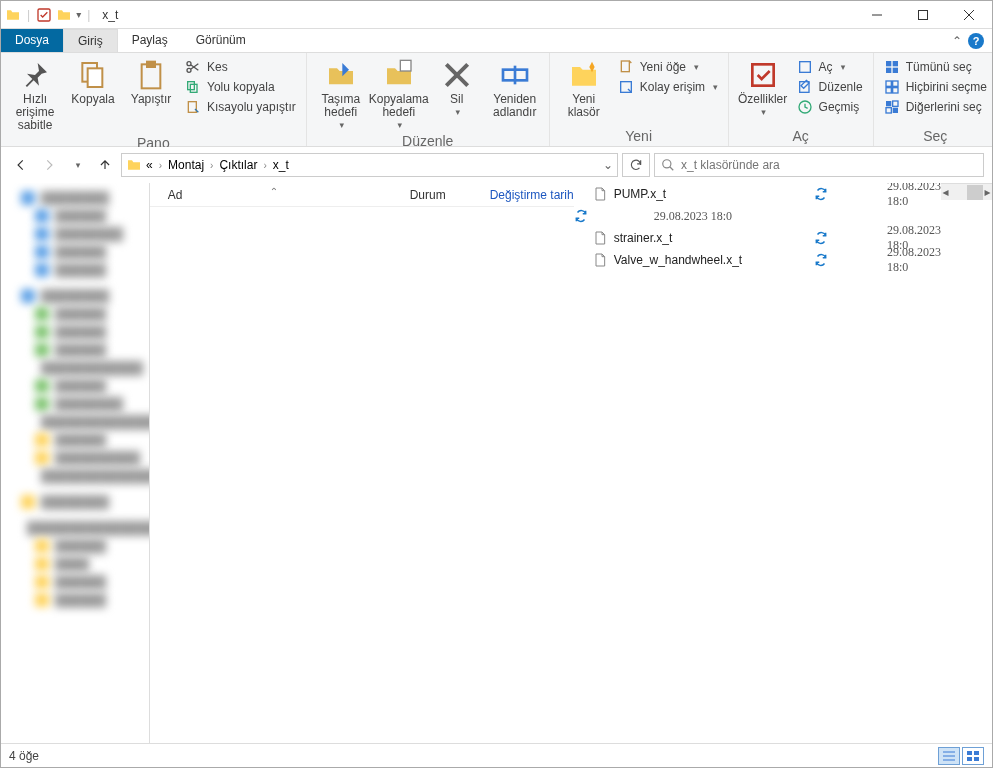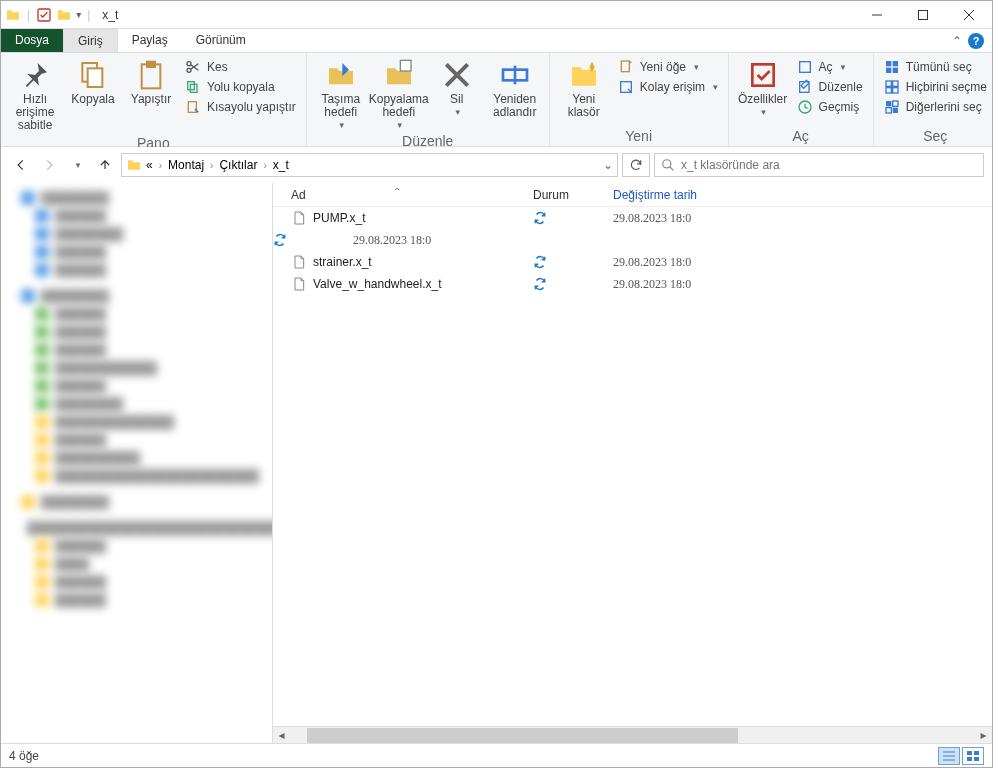--- a/index.html
+++ b/index.html
@@ -10,21 +10,21 @@
   .folder-icon { width: 16px; height: 16px; fill: #fed35c; }
   .qat-sep { color: #ccc; margin: 0 2px; }
   .checkbox-icon { width: 16px; height: 16px; stroke: #c0392b; stroke-width: 2; fill: none; }
   .qat-dd { color: #666; font-size: 10px; }
   .title-text { margin-left: 6px; color: #333; }
   .winbtns { margin-left: auto; display: flex; }
   .winbtn { width: 46px; height: 28px; display: flex; align-items: center; justify-content: center; color: #333; }
   
   .ribbontabs { height: 24px; display: flex; align-items: stretch; background: #fff; border-bottom: 1px solid #ddd; }
   .tab { padding: 4px 14px; color: #333; }
-  .tab.file { background: #14532d; color: #fff; }
+  .tab.file { background: #0369a1; color: #fff; }
   .tab.active { background: #e5e5e5; border: 1px solid #ddd; border-bottom: none; }
   .ribbontabs .grow { flex: 1; }
   .collapse-ctl { display: flex; align-items: center; gap: 6px; padding: 0 8px; color: #666; }
   .helpbubble { width: 16px; height: 16px; border-radius: 50%; background: #1979ca; color: #fff; display: flex; align-items: center; justify-content: center; font-weight: bold; font-size: 11px; }
   
   .ribbon { height: 94px; background: #f5f6f7; border-bottom: 1px solid #ddd; display: flex; }
   .group { display: flex; flex-direction: column; padding: 2px 6px 0 6px; border-right: 1px solid #e4e4e4; }
   .group-body { flex: 1; display: flex; align-items: flex-start; gap: 2px; }
   .group-label { text-align: center; color: #666; font-size: 14px; padding: 2px 0; }
   .bigbtn { display: flex; flex-direction: column; align-items: center; justify-content: flex-start; width: 56px; padding-top: 4px; color: #444; text-align: center; line-height: 1.1; }
@@ -44,21 +44,21 @@
   .refreshbox { width: 28px; height: 24px; border: 1px solid #ccc; display: flex; align-items: center; justify-content: center; color: #555; }
   .searchbox { width: 330px; height: 24px; border: 1px solid #ccc; display: flex; align-items: center; padding: 0 6px; gap: 6px; color: #888; }
   .searchbox input { border: none; outline: none; flex: 1; color: #888; }
   
   .main { flex: 1; display: flex; overflow: hidden; }
   .navpane { width: 272px; border-right: 1px solid #ddd; overflow-y: auto; padding-top: 6px; }
   .navitem { display: flex; align-items: center; gap: 6px; padding: 2px 6px 2px 20px; color: #999; filter: blur(4px); }
   .navbullet { width: 14px; height: 14px; border-radius: 3px; background: #fed35c; display: inline-block; }
   .navbullet.blue { background: #5ca0e6; }
   .navbullet.green { background: #7cc36e; }
-  .filepane { flex: 1; display: flex; flex-direction: column; position: relative; }
+  .filepane { flex: 1; display: flex; flex-direction: row; position: relative; }
   .colheaders { height: 24px; display: flex; align-items: center; border-bottom: 1px solid #eee; color: #333; }
   .col-ad { width: 260px; padding-left: 18px; position: relative; }
   .col-ad .sortmark { position: absolute; left: 120px; top: -2px; font-size: 10px; color: #777;}
   .col-durum { width: 80px; }
   .col-date { flex: 1; color: #1d57c0; }
   .filelist { flex: 1; overflow: auto; }
   .filerow { height: 22px; display: flex; align-items: center; }
   .fname { width: 260px; display: flex; align-items: center; gap: 6px; padding-left: 18px; color: #222; }
   .fileicon { width: 16px; height: 16px; }
   .fstatus { width: 80px; display: flex; align-items: center; }

